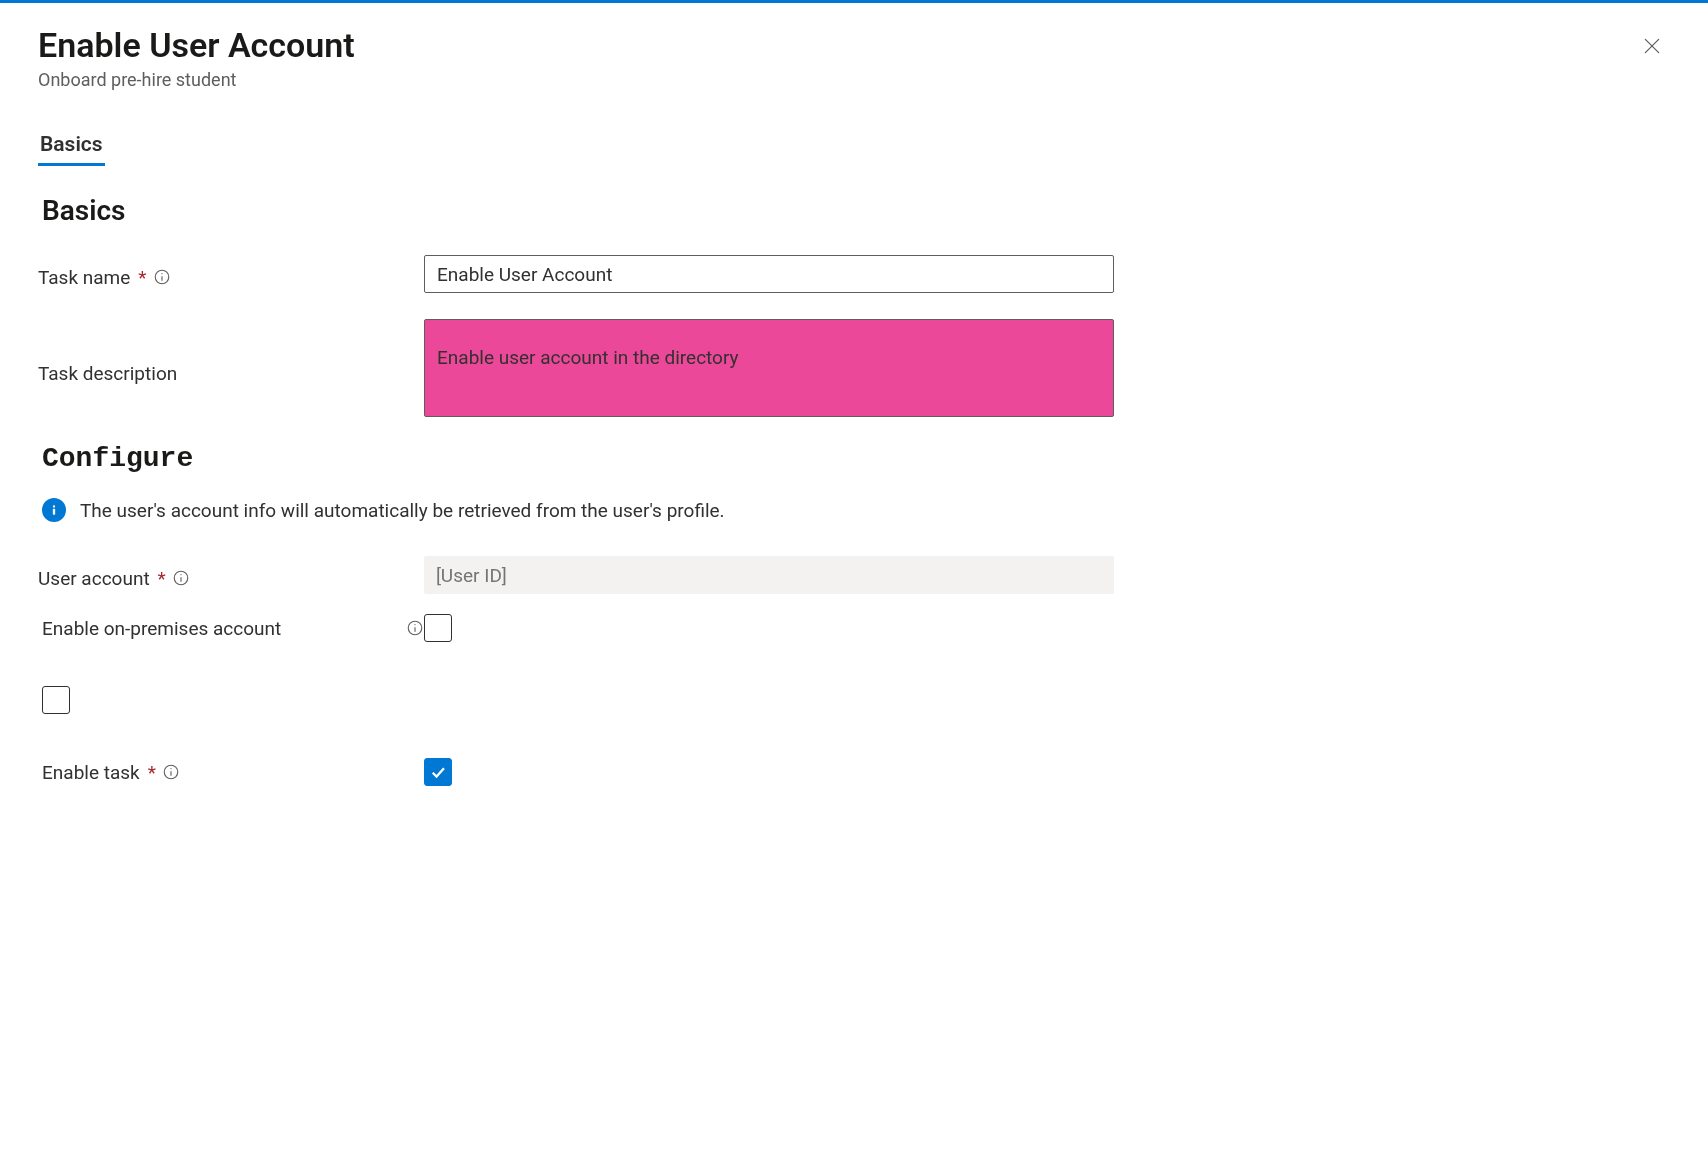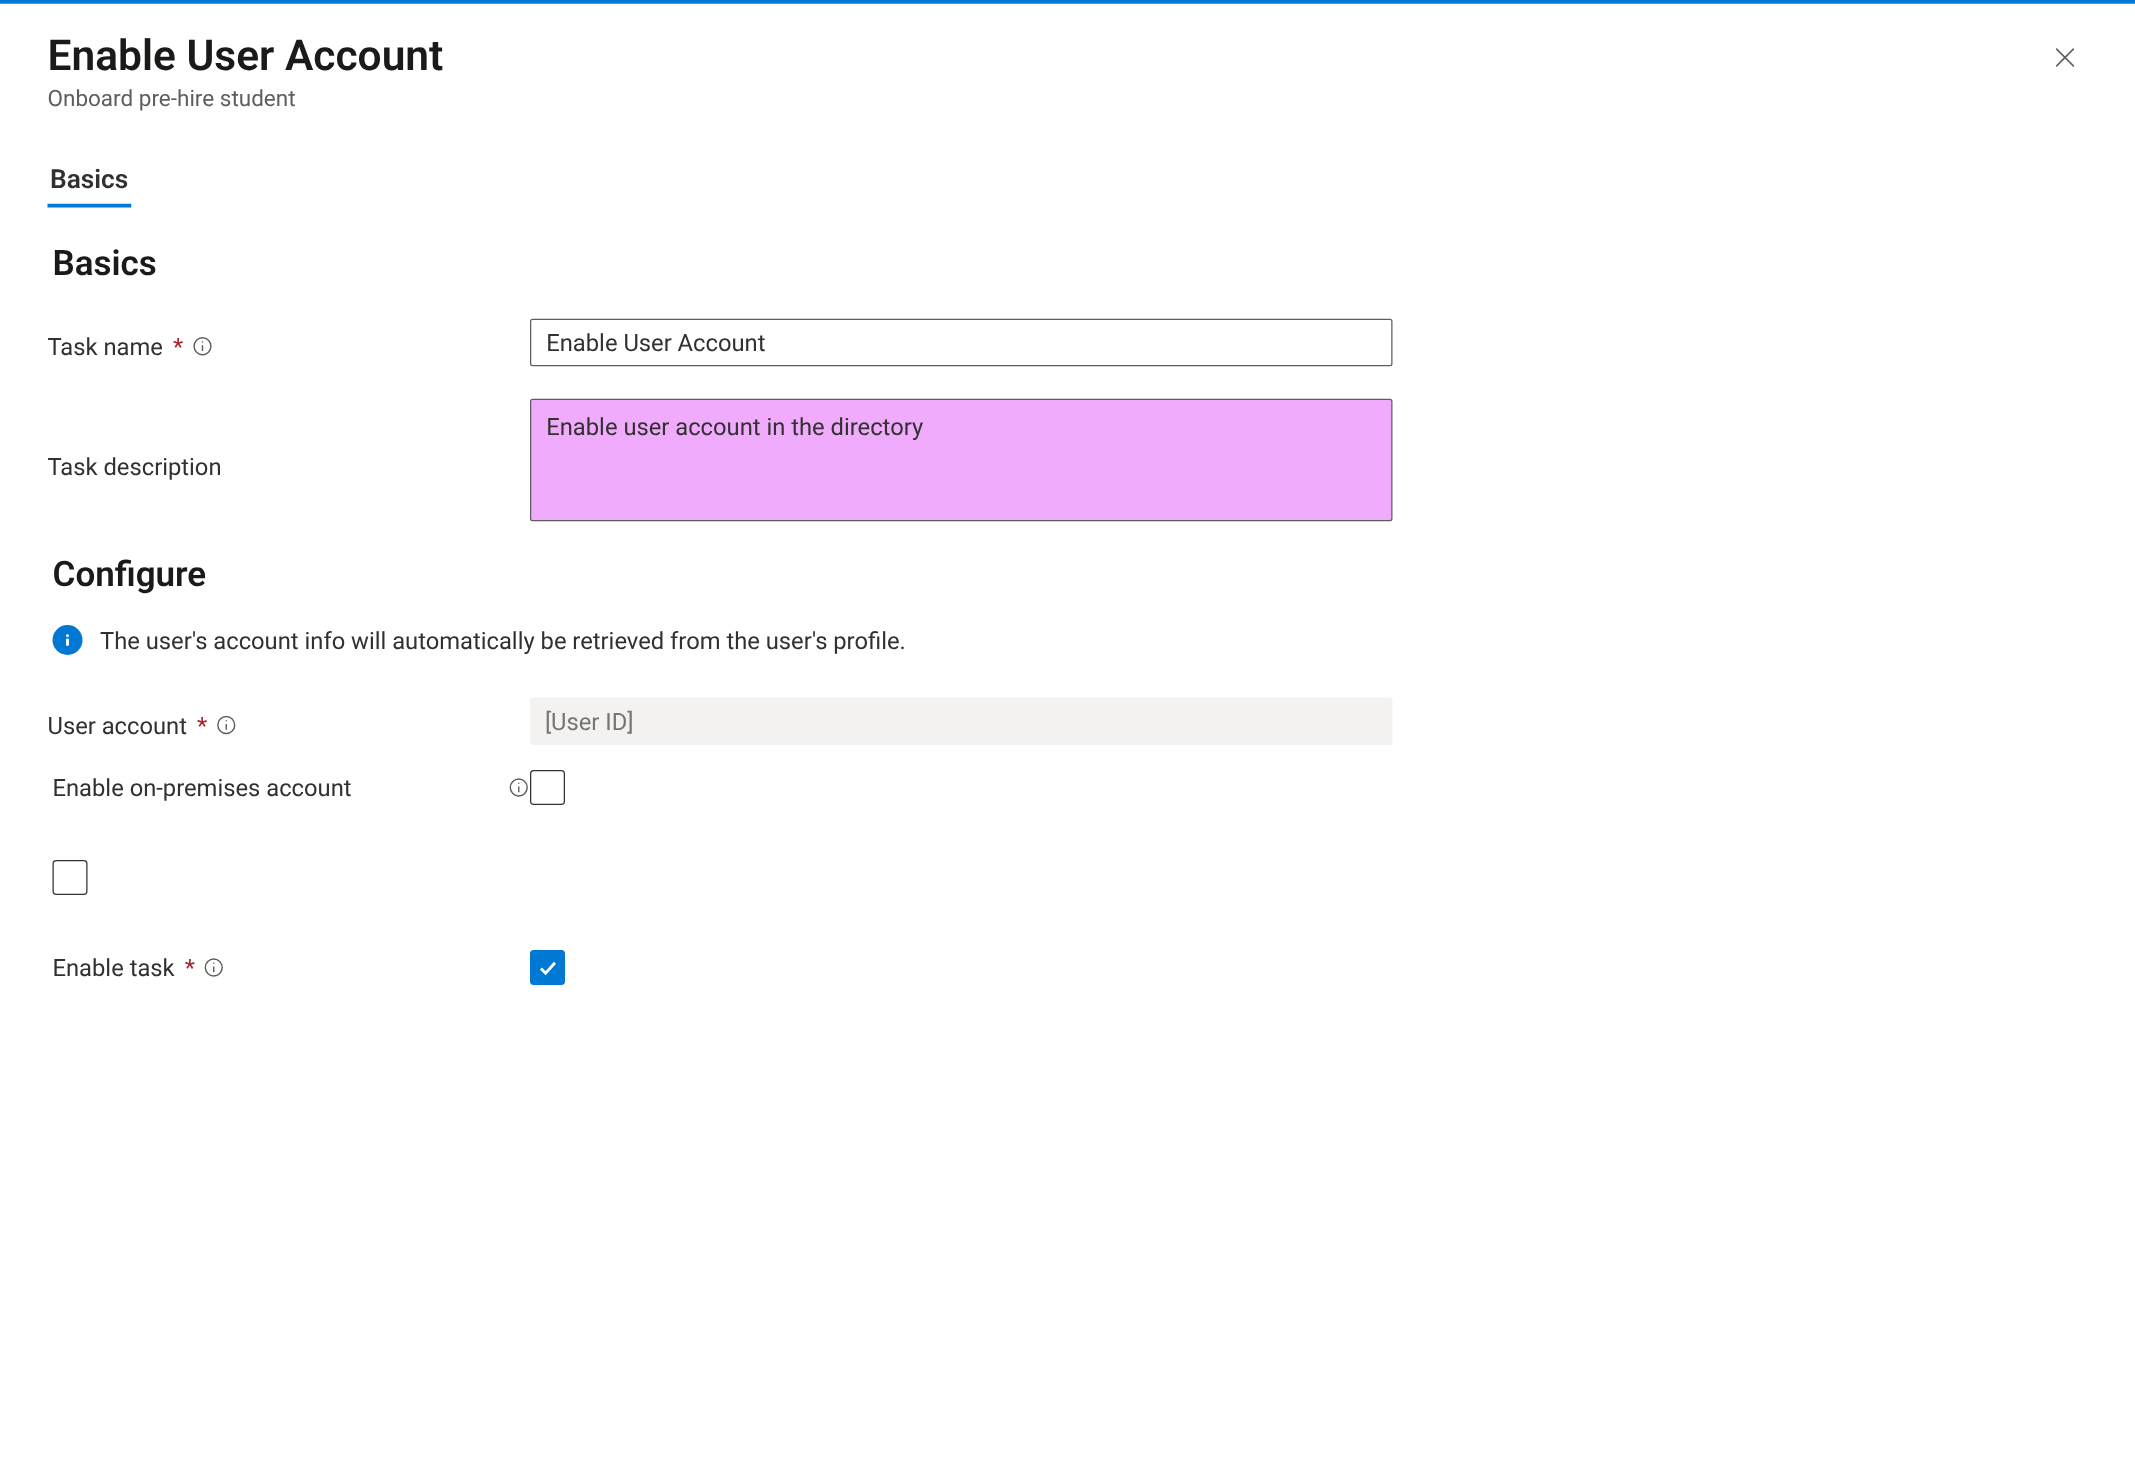--- a/index.html
+++ b/index.html
@@ -106,25 +106,25 @@
     font-size: 19px;
     font-family: inherit;
     color: #323130;
     background: #fff;
   }
   .textarea-input {
     width: 100%;
     height: 98px;
     border: 1px solid #605e5c;
     border-radius: 2px;
-    padding: 10px 12px;
+    padding: 26px 12px;
     font-size: 19px;
     font-family: inherit;
     color: #323130;
-    background: #f0abfc;
+    background: #ec4899;
     resize: none;
   }
   .info-banner {
     display: flex;
     align-items: center;
     gap: 14px;
     margin: 8px 0 34px 4px;
     font-size: 19px;
   }
   .info-banner-icon {
@@ -222,21 +222,21 @@
 
   <div class="form-row" style="margin-bottom:18px;">
     <div class="label-col">
       <span>Task description</span>
     </div>
     <div class="field-col">
       <textarea class="textarea-input" style="">Enable user account in the directory</textarea>
     </div>
   </div>
 
-  <div class="section-heading" style="margin-top:22px; margin-bottom:24px;">Configure</div>
+  <div class="section-heading" style="margin-top:22px; margin-bottom:24px;font-family:Liberation Mono, monospace;">Configure</div>
 
   <div class="info-banner">
     <span class="info-banner-icon">
       <svg viewBox="0 0 24 24">
         <circle cx="12" cy="6" r="2"></circle>
         <rect x="10" y="10" width="4" height="10" rx="1"></rect>
       </svg>
     </span>
     <span>The user's account info will automatically be retrieved from the user's profile.</span>
   </div>

